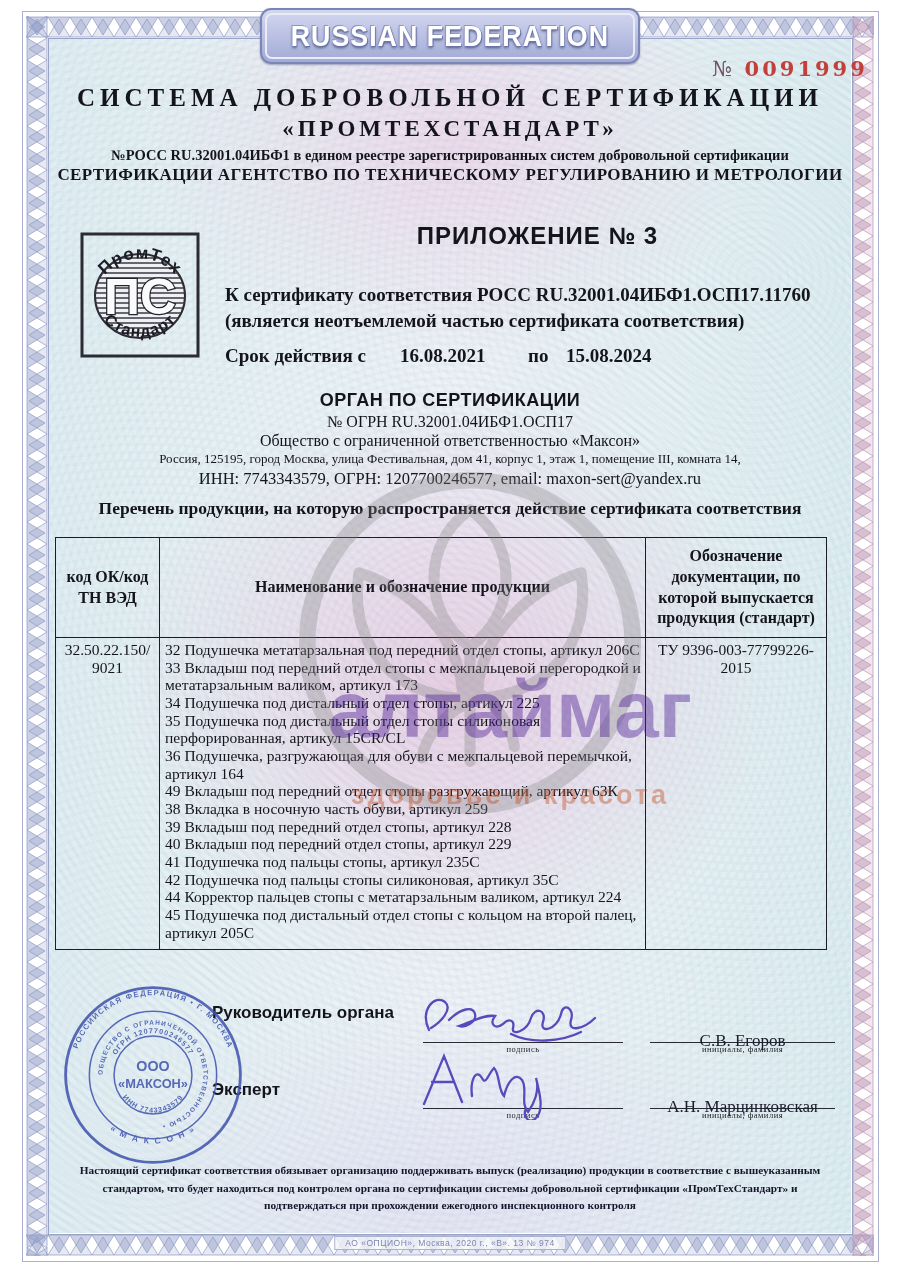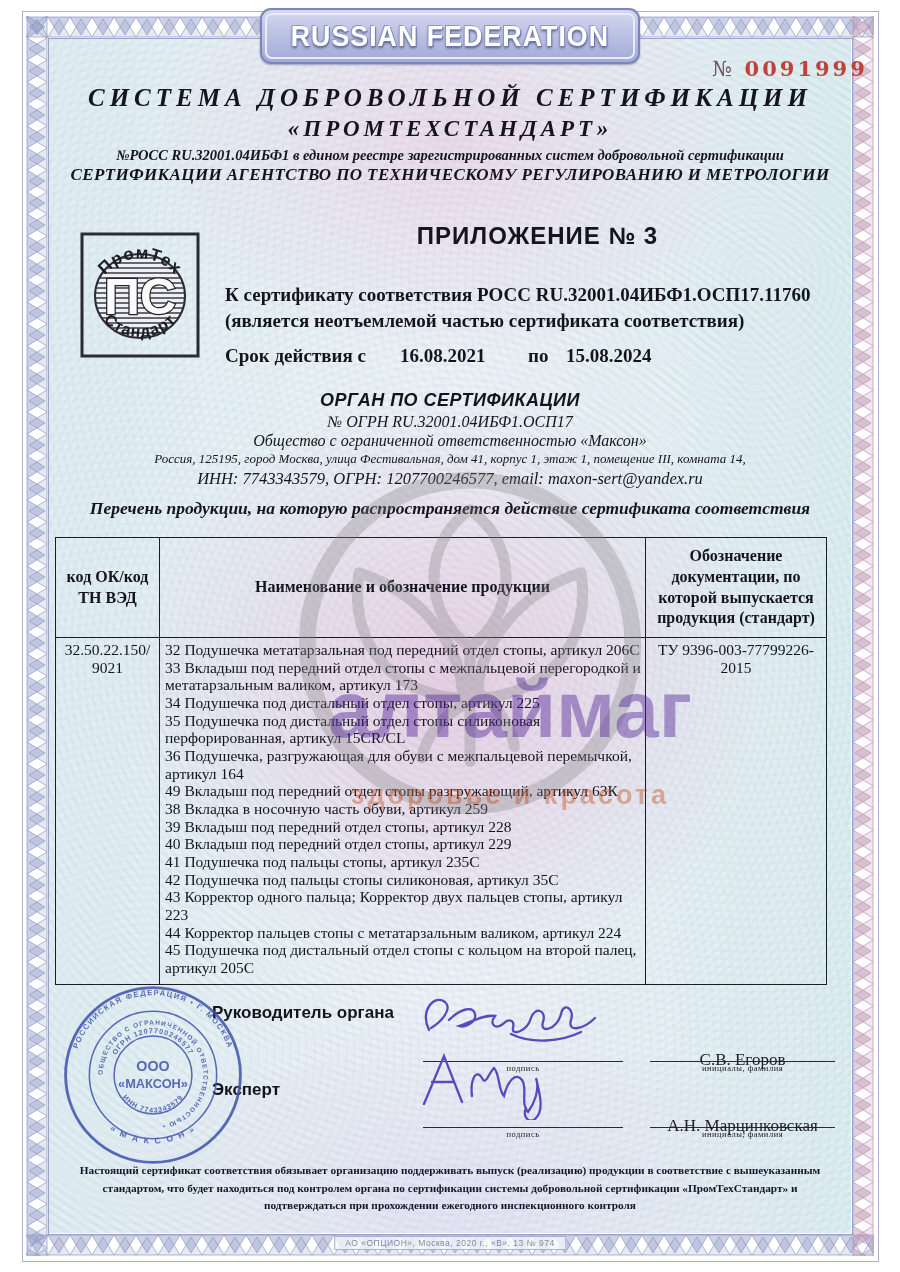--- a/index.html
+++ b/index.html
@@ -28,21 +28,21 @@
     box-shadow:0 1px 2px rgba(80,90,140,.5);padding-left:44px;}
   .banner-inner{position:absolute;inset:3px;border:2px solid #e9ebf7;border-radius:7px;
     display:flex;align-items:center;justify-content:center;}
   .banner-text{font-family:"Liberation Sans",sans-serif;font-weight:bold;font-size:28px;color:#fff;
     letter-spacing:1px;transform:scale(.96,1.08);
     text-shadow:1px 1px 0 #6a74a8,-1px -1px 0 #8d96c4,0 2px 3px rgba(60,70,120,.85);}
   
   .cert-no{left:712px;top:56px;z-index:6;font-family:"DejaVu Serif",serif;font-size:21px;letter-spacing:3px;}
   .cert-no .pref{color:#6d5560;}
   .cert-no .val{color:#c2403a;font-weight:bold;margin-top:36px;}
-  .ctr{left:48px;width:804px;text-align:center;z-index:10;font-style:italic;}
+  .ctr{left:48px;width:804px;text-align:center;z-index:10;}
   .sys-title{top:84px;font-weight:bold;font-size:25px;letter-spacing:5px;}
   .sys-name{top:116px;font-weight:bold;font-size:23px;letter-spacing:4px;}
   .registry{top:147px;font-weight:bold;font-size:14.5px;}
   .agency{top:165px;font-weight:bold;font-size:17px;letter-spacing:.4px;}
   
   .apx-title{top:222px;left:48px;width:804px;box-sizing:border-box;padding-left:175px;text-align:center;
     font-family:"Liberation Sans",sans-serif;font-weight:bold;font-size:24px;letter-spacing:1px;z-index:10;}
   .logo-svg{left:78px;top:230px;z-index:10;}
   .cert-ref{left:225px;top:284px;font-size:19px;font-weight:600;z-index:10;}
   .cert-note{left:225px;top:310px;font-size:19px;font-weight:600;z-index:10;}
@@ -66,21 +66,21 @@
   .t-code{text-align:center;padding-top:3px;}
   .t-items{padding:3px 4px 8px 5px;}
   .t-std{text-align:center;padding-top:3px;}
   .product-item{margin:0;}
   
   .stamp-svg{left:58px;top:980px;z-index:15;opacity:.85;}
   .role{left:212px;font-family:"Liberation Sans",sans-serif;font-weight:bold;font-size:17px;z-index:10;}
   .role-head{top:1003px;}
   .role-expert{top:1080px;}
   .sig-svg{z-index:12;}
-  .sigline{border-top:1.5px solid #2a2a33;text-align:center;z-index:11;margin-top:19px;}
+  .sigline{border-top:1.5px solid #2a2a33;text-align:center;z-index:11;}
   .sigline .caption{font-size:8.5px;letter-spacing:.5px;color:#222;margin-top:1px;}
   .sigline .name{position:absolute;bottom:3px;left:0;right:0;text-align:center;font-size:17px;color:#1c1c2e;}
   
   .disclaimer{left:66px;top:1162px;width:768px;text-align:center;font-weight:bold;font-size:11.3px;
     line-height:1.55;color:#15152a;z-index:10;}
   .print-info{left:50%;top:1236px;transform:translateX(-50%);z-index:10;white-space:nowrap;
     font-family:"Liberation Sans",sans-serif;font-size:8.5px;color:#7d87ad;letter-spacing:.5px;
     border:1px solid #aab2cf;background:rgba(245,246,250,.78);padding:1px 10px;}
   
   .wm{pointer-events:none;z-index:30;}
@@ -184,21 +184,20 @@
         <div class="product-item">33 Вкладыш под передний отдел стопы с межпальцевой перегородкой и метатарзальным валиком, артикул 173</div>
         <div class="product-item">34 Подушечка под дистальный отдел стопы, артикул 225</div>
         <div class="product-item">35 Подушечка под дистальный отдел стопы силиконовая перфорированная, артикул 15CR/CL</div>
         <div class="product-item">36 Подушечка, разгружающая для обуви с межпальцевой перемычкой, артикул 164</div>
         <div class="product-item">49 Вкладыш под передний отдел стопы разгружающий, артикул 63К</div>
         <div class="product-item">38 Вкладка в носочную часть обуви, артикул 259</div>
         <div class="product-item">39 Вкладыш под передний отдел стопы, артикул 228</div>
         <div class="product-item">40 Вкладыш под передний отдел стопы, артикул 229</div>
         <div class="product-item">41 Подушечка под пальцы стопы, артикул 235С</div>
         <div class="product-item">42 Подушечка под пальцы стопы силиконовая, артикул 35С</div>
-        <div class="product-item">43 Корректор одного пальца; Корректор двух пальцев стопы, артикул 223</div>
         <div class="product-item">44 Корректор пальцев стопы с метатарзальным валиком, артикул 224</div>
         <div class="product-item">45 Подушечка под дистальный отдел стопы с кольцом на второй палец, артикул 205С</div>
       </div>
     <div class="cell t-body t-std">
       <div>ТУ 9396-003-77799226-</div>
       <div>2015</div>
     </div>
   </div>
 
   <svg class="abs stamp-svg" width="190" height="190" viewBox="0 0 200 200">

